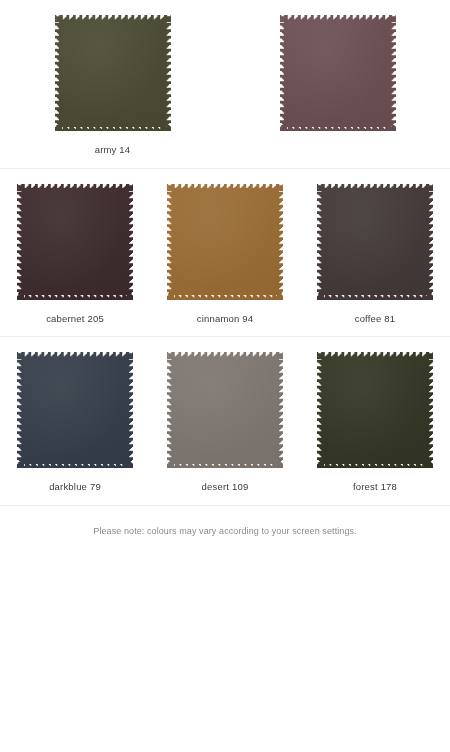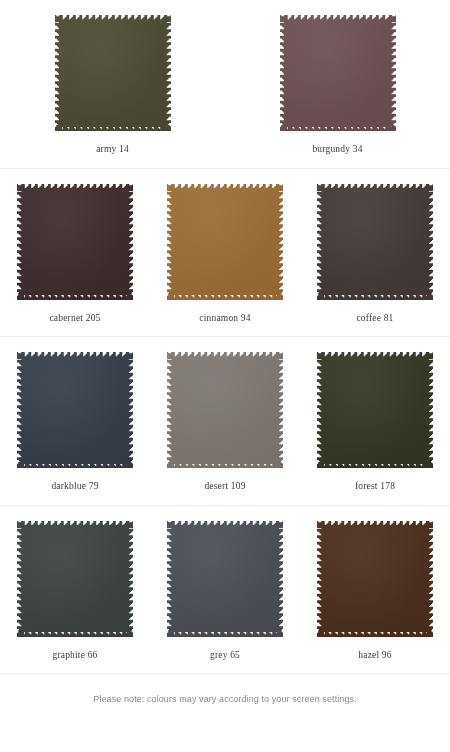--- a/index.html
+++ b/index.html
@@ -34,21 +34,20 @@
   }
 
   .swatch-cell {
     flex: 1 1 0;
     display: flex;
     flex-direction: column;
     align-items: center;
     padding-top: 14px;
     padding-bottom: 0;
     min-width: 0;
-    font-family: Liberation Serif, serif;
   }
 
   .swatch-chip-wrap {
     width: 118px;
     height: 118px;
     display: flex;
     align-items: center;
     justify-content: center;
   }
 
@@ -126,21 +125,20 @@
       <div class="swatch-cell">
         <div class="swatch-chip-wrap">
           <div class="swatch-chip" style="background-color: rgb(74, 74, 51);"></div>
         </div>
         <div class="swatch-label">army 14</div>
       </div>
       <div class="swatch-cell">
         <div class="swatch-chip-wrap">
           <div class="swatch-chip" style="background-color: rgb(107, 79, 82);"></div>
         </div>
-        <div class="swatch-label">burgundy 34</div>
       </div>
     </div>
 
     <div class="swatch-row">
       <div class="swatch-cell">
         <div class="swatch-chip-wrap">
           <div class="swatch-chip" style="background-color: rgb(61, 43, 45);"></div>
         </div>
         <div class="swatch-label">cabernet 205</div>
       </div>
@@ -172,40 +170,20 @@
         <div class="swatch-label">desert 109</div>
       </div>
       <div class="swatch-cell">
         <div class="swatch-chip-wrap">
           <div class="swatch-chip" style="background-color: rgb(51, 53, 36);"></div>
         </div>
         <div class="swatch-label">forest 178</div>
       </div>
     </div>
 
-    <div class="swatch-row">
-      <div class="swatch-cell">
-        <div class="swatch-chip-wrap">
-          <div class="swatch-chip" style="background-color: rgb(60, 66, 62);"></div>
-        </div>
-        <div class="swatch-label">graphite 66</div>
-      </div>
-      <div class="swatch-cell">
-        <div class="swatch-chip-wrap">
-          <div class="swatch-chip" style="background-color: rgb(74, 77, 85);"></div>
-        </div>
-        <div class="swatch-label">grey 65</div>
-      </div>
-      <div class="swatch-cell">
-        <div class="swatch-chip-wrap">
-          <div class="swatch-chip" style="background-color: rgb(74, 45, 29);"></div>
-        </div>
-        <div class="swatch-label">hazel 96</div>
-      </div>
-    </div>
 
   </div>
 
   <div class="swatch-footnote">
     <span>Please note: colours may vary according to your screen settings.</span>
   </div>
 
 </div>
 
 </body></html>

